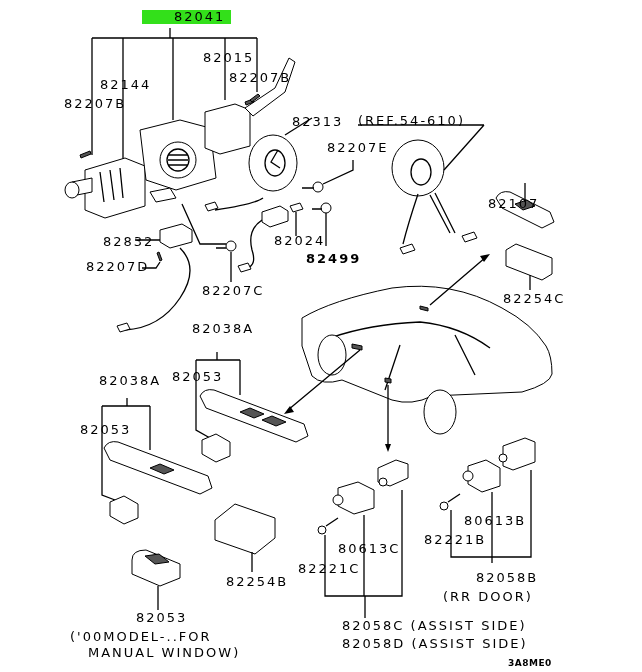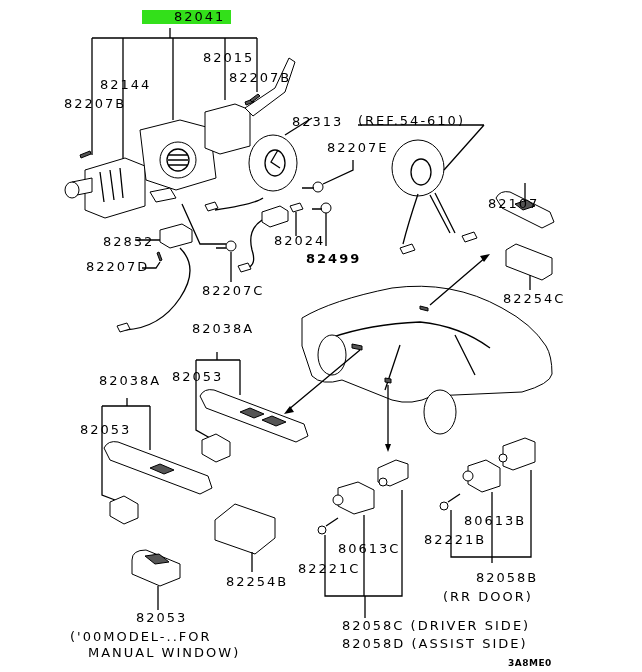--- a/index.html
+++ b/index.html
@@ -179,19 +179,19 @@
 <div class="lbl" style="left:192px;top:322px;">82038A</div>
 <div class="lbl" style="left:172px;top:370px;">82053</div>
 <div class="lbl" style="left:99px;top:374px;">82038A</div>
 <div class="lbl" style="left:80px;top:423px;">82053</div>
 <div class="lbl" style="left:226px;top:575px;">82254B</div>
 <div class="lbl" style="left:136px;top:611px;">82053</div>
 <div class="lbl" style="left:70px;top:630px;">('00MODEL-..FOR</div>
 <div class="lbl" style="left:88px;top:646px;">MANUAL WINDOW)</div>
 <div class="lbl" style="left:338px;top:542px;">80613C</div>
 <div class="lbl" style="left:298px;top:562px;">82221C</div>
-<div class="lbl" style="left:342px;top:619px;">82058C (DRIVER SIDE)</div>
+<div class="lbl" style="left:342px;top:619px;">82058C (ASSIST SIDE)</div>
 <div class="lbl" style="left:342px;top:637px;text-align:right;">82058D (ASSIST SIDE)</div>
 <div class="lbl" style="left:464px;top:514px;">80613B</div>
 <div class="lbl" style="left:424px;top:533px;">82221B</div>
 <div class="lbl" style="left:459px;top:571px;margin-left:17px;">82058B</div>
 <div class="lbl" style="left:443px;top:590px;">(RR DOOR)</div>
 <div class="lbl code" style="left:508px;top:656px;">3A8ME0</div>
 
 </body></html>

